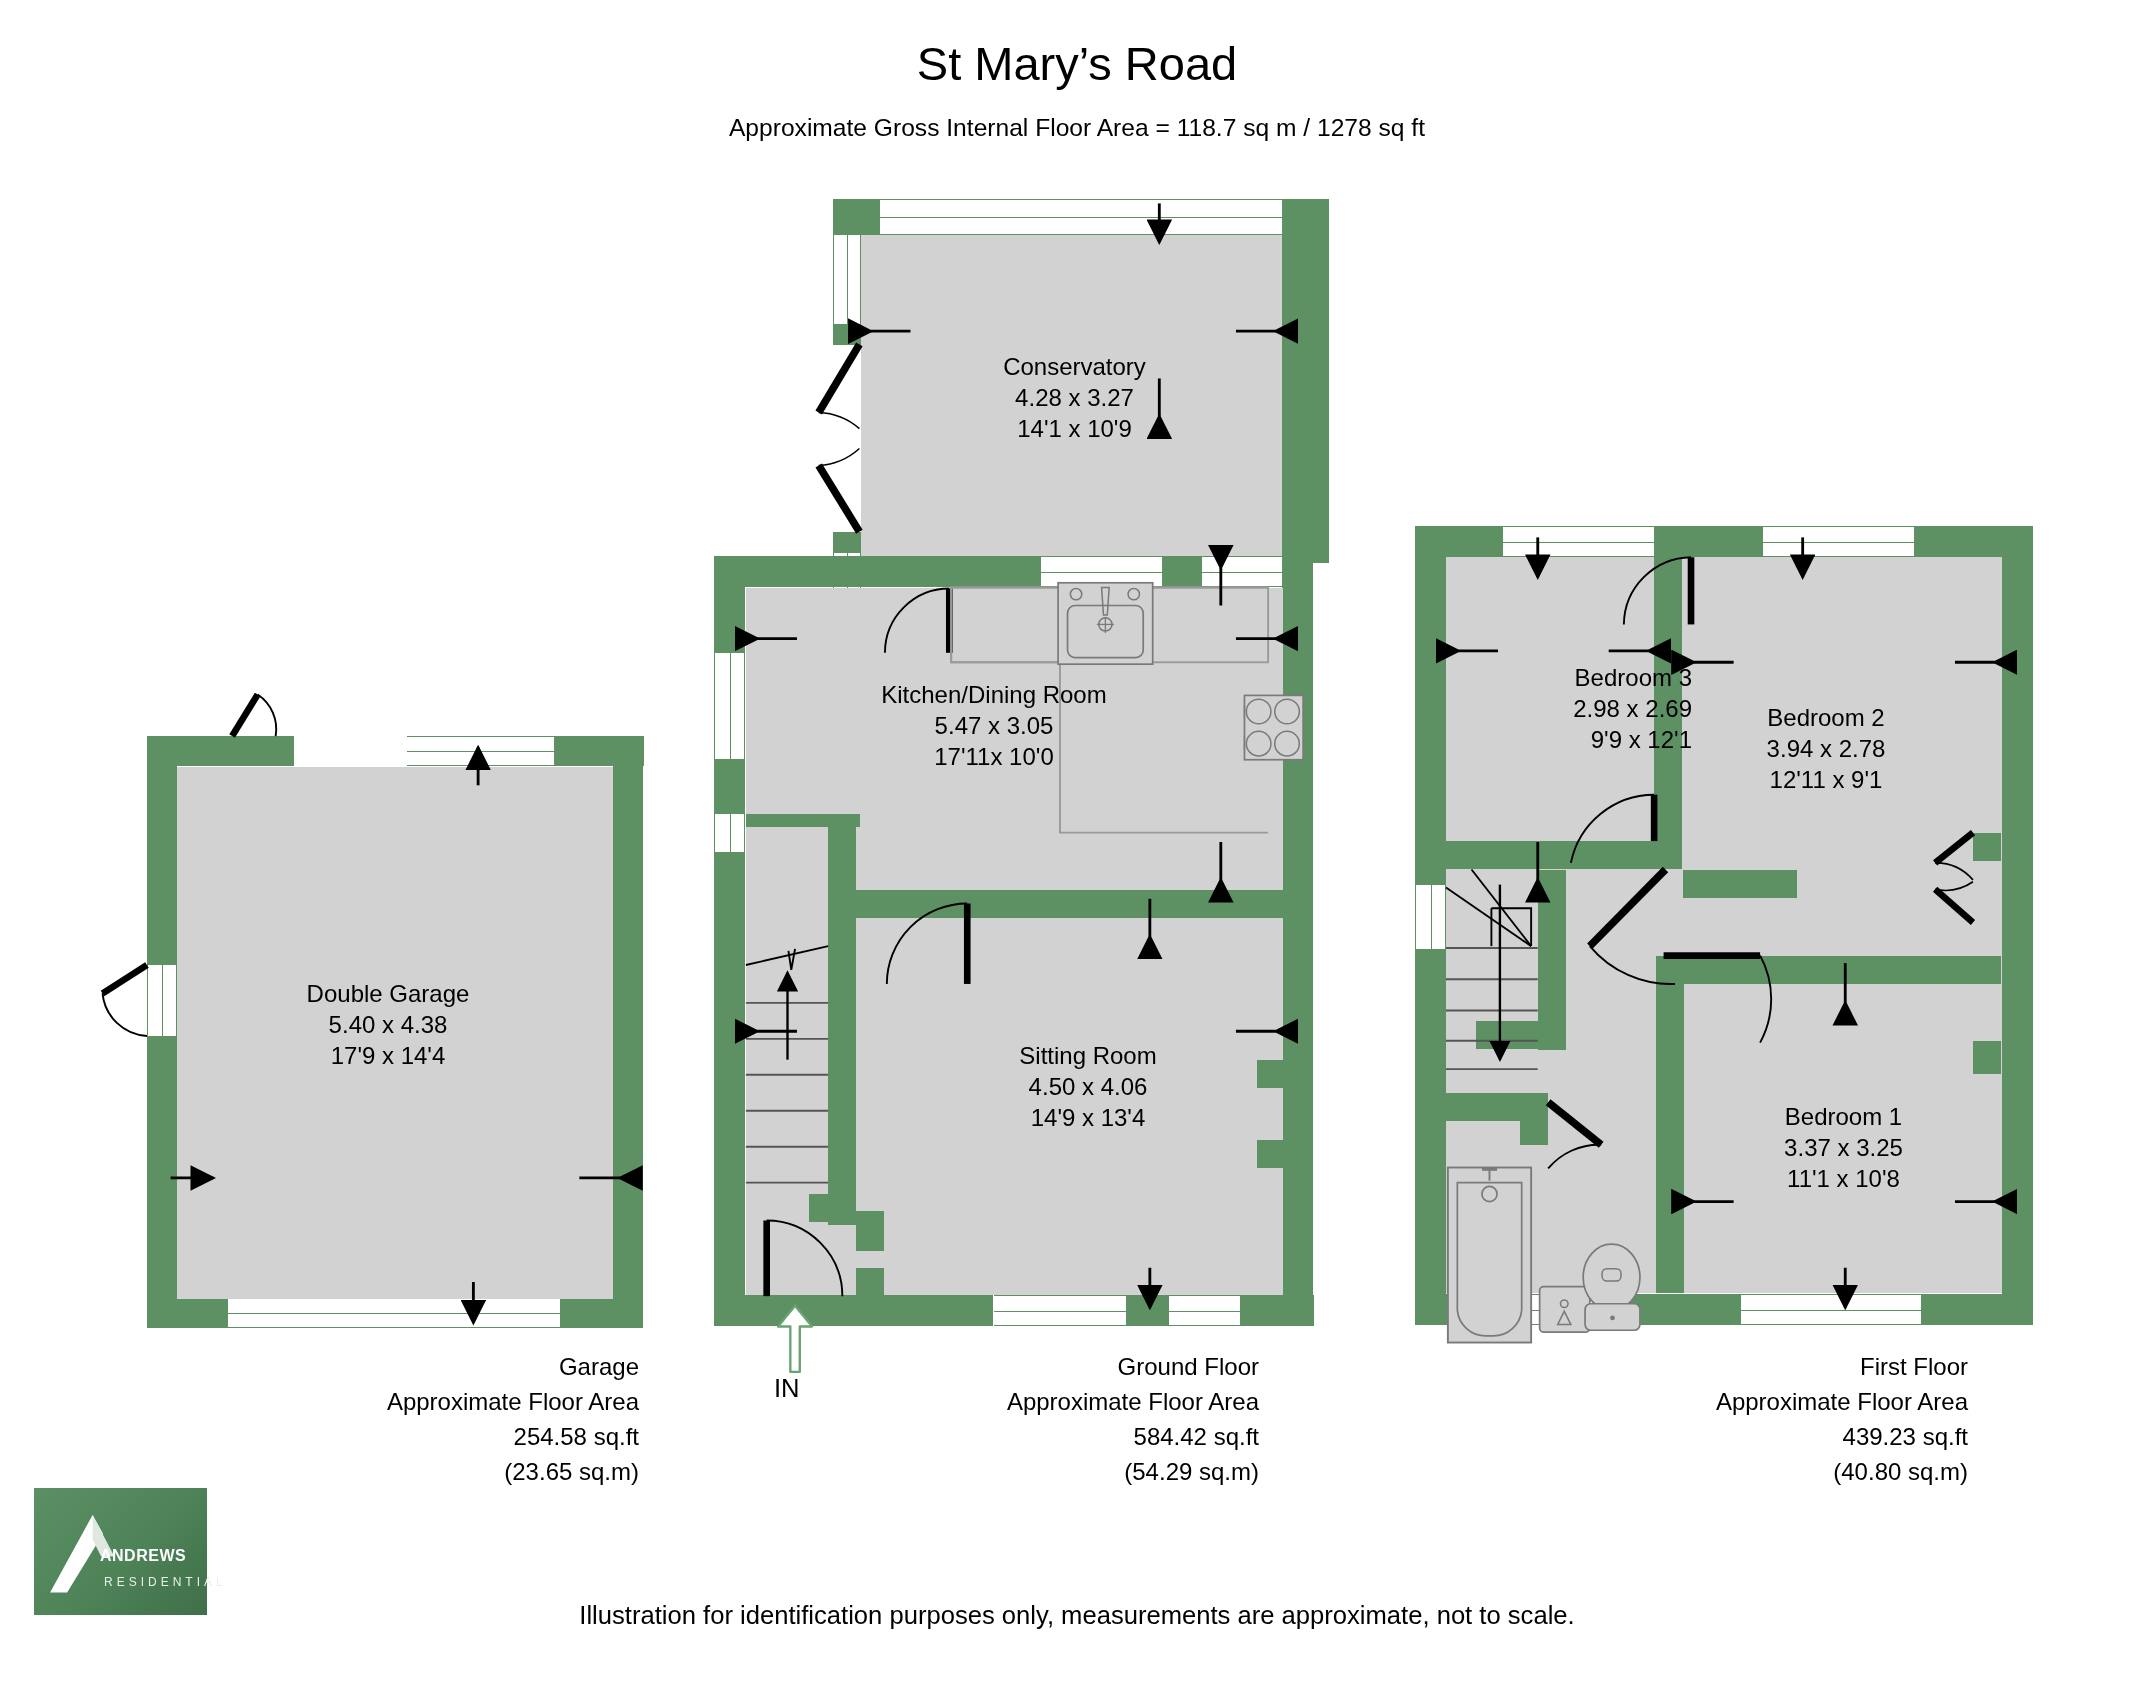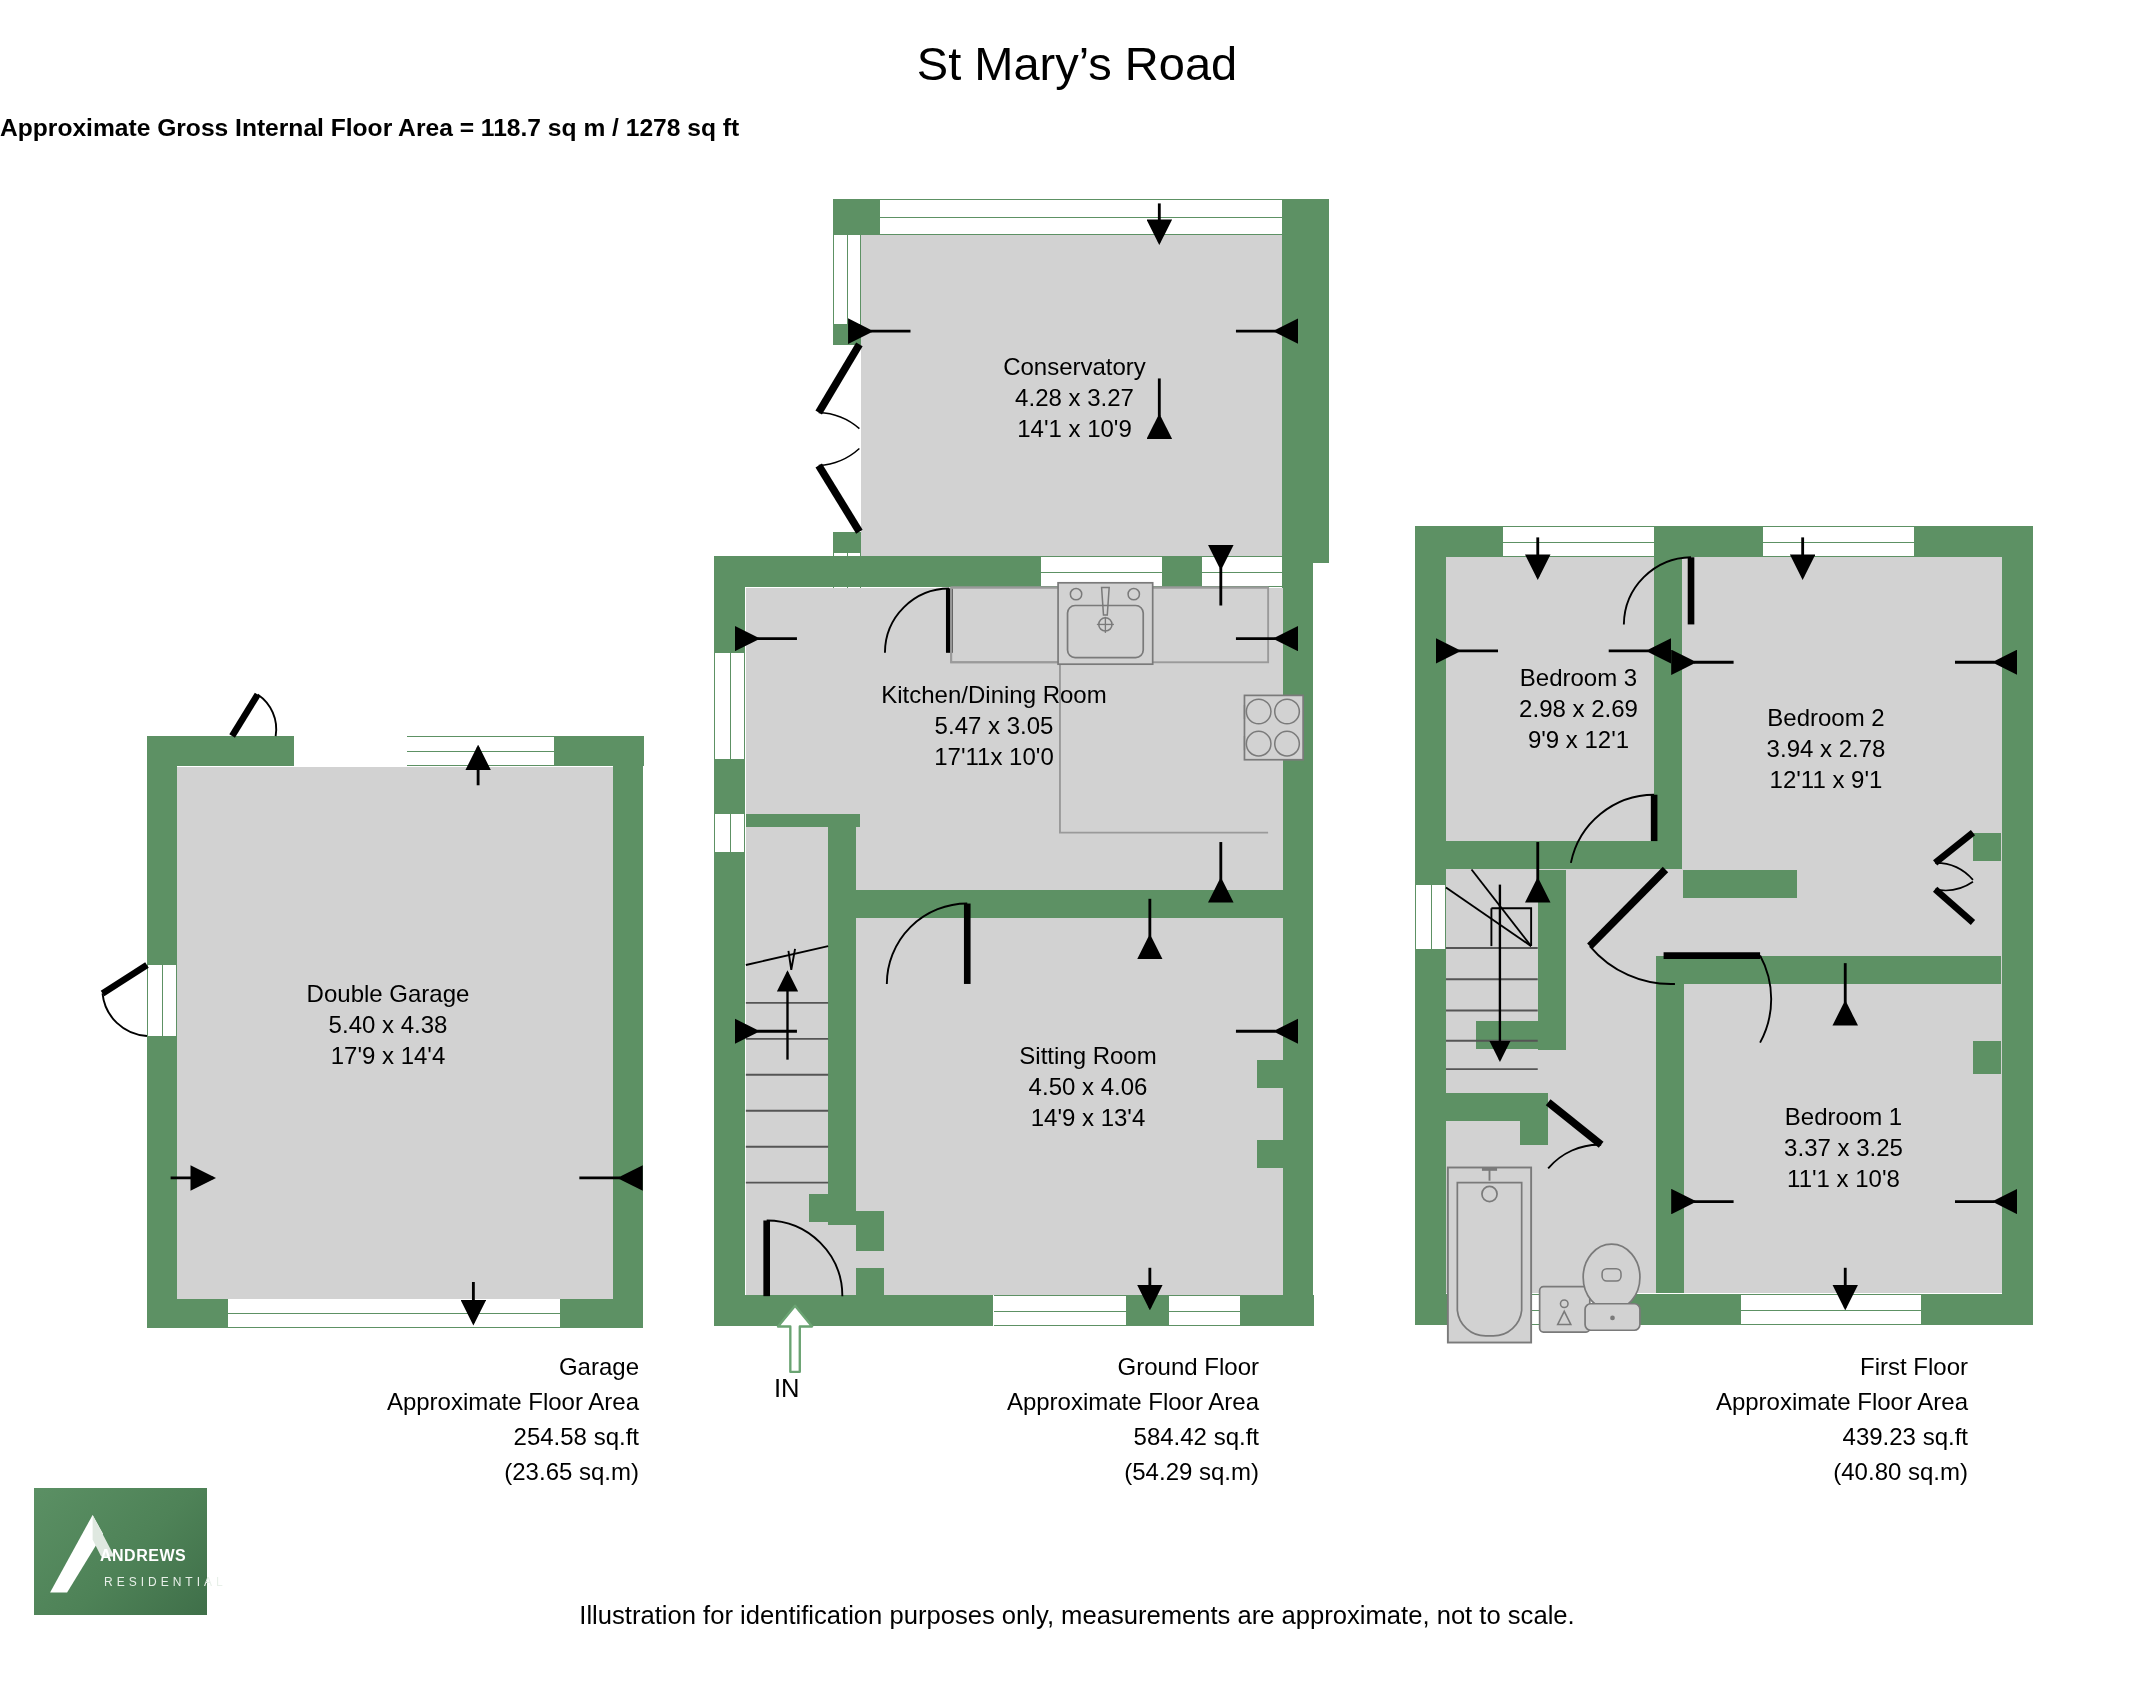--- a/index.html
+++ b/index.html
@@ -9,22 +9,22 @@
     font-family:"Liberation Sans", sans-serif;color:#000;
   }
   .sheet{position:absolute;inset:0;}
 
   
   #plan-title{
     position:absolute;top:36px;left:0;width:100%;text-align:center;
     font-size:47px;font-weight:400;letter-spacing:0px;
   }
   #plan-subtitle{
-    position:absolute;top:114px;left:0;width:100%;text-align:left;
-    font-size:24.6px;font-weight:bold;
+    position:absolute;top:114px;left:0;width:100%;text-align:center;
+    font-size:24.6px;font-weight:normal;
   }
   .wall{position:absolute;background:#5d9164;}
   .floor{position:absolute;background:#d2d2d2;}
   .win{position:absolute;background:#ffffff;border-top:1.4px solid #5d9164;border-bottom:1.4px solid #5d9164;box-sizing:border-box;}
   .win::after{content:"";position:absolute;left:0;right:0;top:50%;height:1.4px;background:#5d9164;}
   .winv{position:absolute;background:#ffffff;border-left:1.4px solid #5d9164;border-right:1.4px solid #5d9164;box-sizing:border-box;}
   .winv::after{content:"";position:absolute;top:0;bottom:0;left:50%;width:1.4px;background:#5d9164;}
 
   
   .rlabel{position:absolute;text-align:center;font-size:24px;line-height:31px;white-space:nowrap;}
@@ -181,21 +181,21 @@
     <div class="wall" style="left:1538px;top:870px;width:28px;height:180px;"></div>
     <div class="wall" style="left:1476px;top:1021px;width:90px;height:28px;"></div>
     <div class="wall" style="left:1446px;top:1093px;width:102px;height:28px;"></div>
     <div class="wall" style="left:1520px;top:1093px;width:28px;height:52px;"></div>
     <div class="wall" style="left:1656px;top:956px;width:345px;height:28px;"></div>
     <div class="wall" style="left:1683px;top:870px;width:114px;height:28px;"></div>
     <div class="wall" style="left:1656px;top:984px;width:28px;height:309px;"></div>
     <div class="wall" style="left:1973px;top:833px;width:28px;height:28px;"></div>
     <div class="wall" style="left:1973px;top:1041px;width:28px;height:33px;"></div>
 
-    <div class="rlabel" style="left:1465px;top:662px;width:227px;">
+    <div class="rlabel" style="left:1465px;top:662px;width:227px;text-align:right;">
       <span class="nm">Bedroom 3</span>
       <span class="d1">2.98 x 2.69</span>
       <span class="d2">9'9 x 12'1</span>
     </div>
 
     <div class="rlabel" style="left:1703px;top:694px;width:246px;margin-top:8px;">
       <span class="nm">Bedroom 2</span>
       <span class="d1">3.94 x 2.78</span>
       <span class="d2">12'11 x 9'1</span>
     </div>

